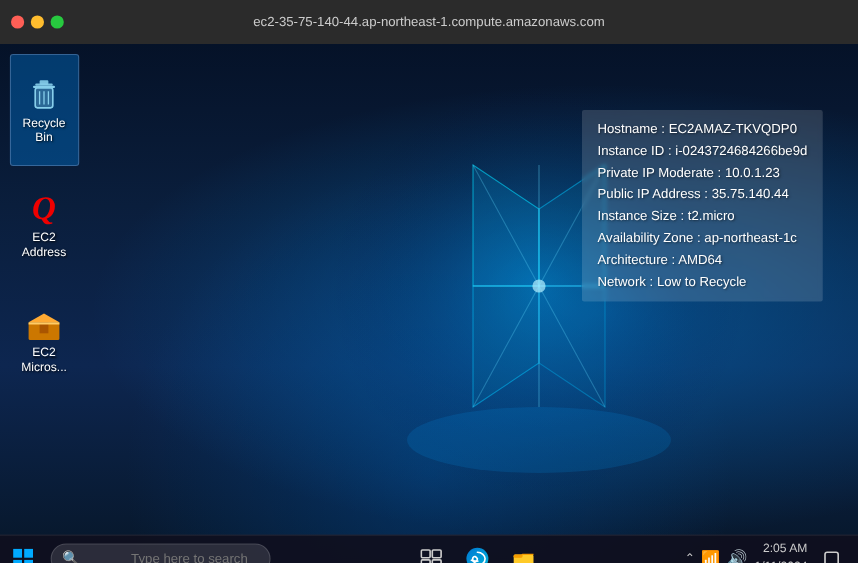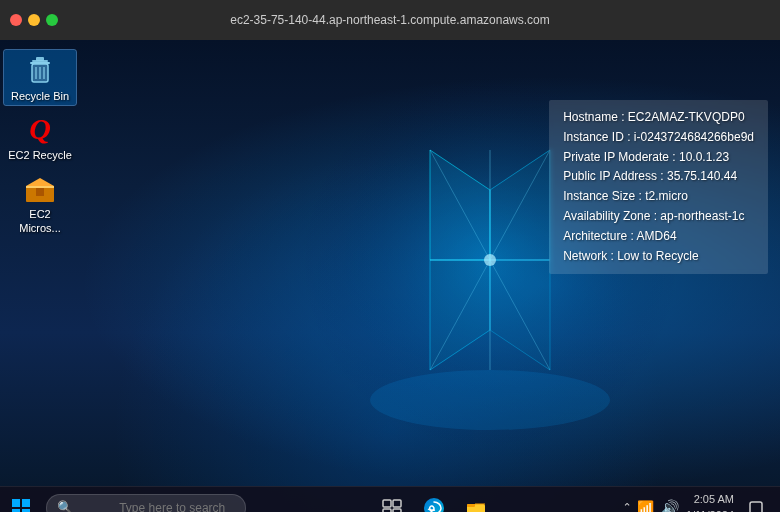--- a/index.html
+++ b/index.html
@@ -75,25 +75,25 @@
       position: absolute;
       top: 10px;
       left: 0;
       width: 80px;
       display: flex;
       flex-direction: column;
       align-items: center;
       gap: 0;
     }
     .desktop-icon {
-      width: 72px;
+      width: 61px;
       display: flex;
       flex-direction: column;
       align-items: center;
-      padding: 2px 4px;
+      padding: 18px 4px;
       cursor: pointer;
       border-radius: 2px;
       margin-bottom: 4px;
     }
     .desktop-icon.selected {
       background: rgba(0,120,215,0.4);
       outline: 1px solid rgba(100,180,255,0.5);
     }
     .icon-img {
       width: 36px;
@@ -110,21 +110,21 @@
       text-align: center;
       text-shadow: 1px 1px 2px rgba(0,0,0,0.9);
       line-height: 1.2;
       word-break: break-word;
     }
 
     
     .info-panel {
       position: absolute;
       top: 60px;
-      right: 12px;
+      right: 32px;
       background: rgba(255,255,255,0.15);
       backdrop-filter: blur(2px);
       padding: 8px 14px;
       border-radius: 2px;
     }
     .info-line {
       color: #fff;
       font-size: 12px;
       line-height: 1.65;
       text-shadow: 1px 1px 2px rgba(0,0,0,0.5);
@@ -298,21 +298,21 @@
           <line x1="14" y1="15" x2="14" y2="27" stroke="#87ceeb" stroke-width="1.2"></line>
           <line x1="18" y1="15" x2="18" y2="27" stroke="#87ceeb" stroke-width="1.2"></line>
           <line x1="22" y1="15" x2="22" y2="27" stroke="#87ceeb" stroke-width="1.2"></line>
         </svg>
       </div>
       <span class="icon-label">Recycle Bin</span>
     </div>
 
     <div class="desktop-icon">
       <div class="icon-img" style="font-size:30px; color:#e00; font-weight:bold; font-family:serif; font-style:italic; line-height:1;">Q</div>
-      <span class="icon-label">EC2 Recycle</span>
+      <span class="icon-label">EC2 Address</span>
     </div>
 
     <div class="desktop-icon">
       <div class="icon-img">
         <svg viewBox="0 0 36 36" width="36" height="36">
 
           <rect x="4" y="16" width="28" height="16" rx="1" fill="#cc7700"></rect>
           <polygon points="4,16 18,8 32,16" fill="#ffaa33"></polygon>
           <rect x="14" y="16" width="8" height="10" fill="#aa5500"></rect>
           <rect x="4" y="16" width="28" height="2" fill="#ffcc66"></rect>

